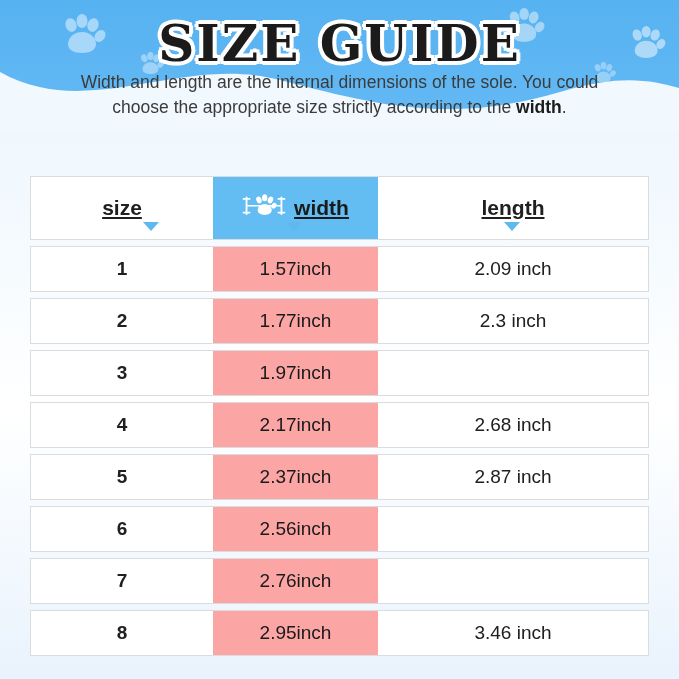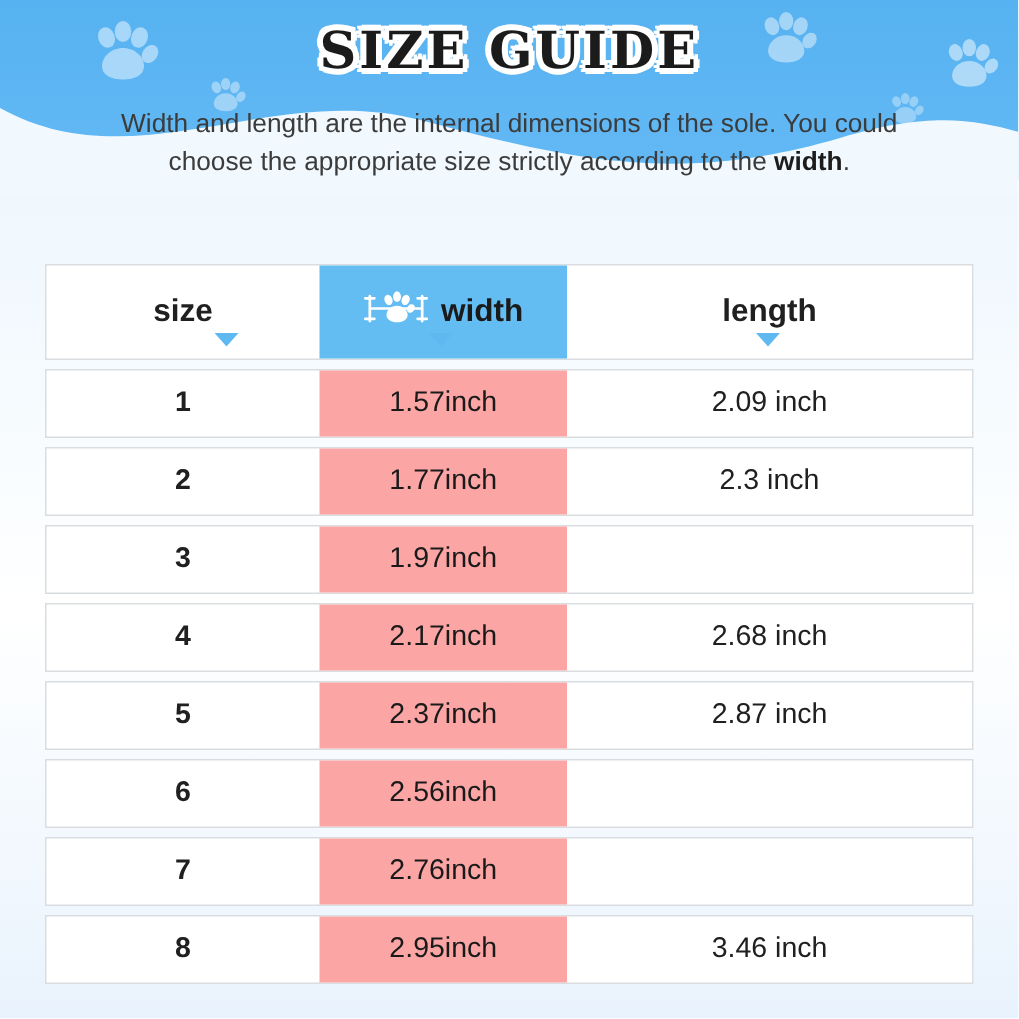--- a/index.html
+++ b/index.html
@@ -46,21 +46,21 @@
   .paw svg { display:block; }
 
   .title {
     position: absolute;
     left: 0;
     top: 14px;
     width: 679px;
     text-align: center;
     font-family: "DejaVu Serif", serif;
     font-weight: bold;
-    font-size: 34px;
+    font-size: 50px;
     letter-spacing: 2px;
     color: #1b1b1b;
     -webkit-text-stroke: 0px;
     text-shadow:
       3px 0 0 #fff, -3px 0 0 #fff, 0 3px 0 #fff, 0 -3px 0 #fff,
       2px 2px 0 #fff, -2px 2px 0 #fff, 2px -2px 0 #fff, -2px -2px 0 #fff,
       4px 0 0 #fff, -4px 0 0 #fff, 0 4px 0 #fff, 0 -4px 0 #fff,
       3px 3px 0 #fff, -3px 3px 0 #fff, 3px -3px 0 #fff, -3px -3px 0 #fff;
   }
 
@@ -104,20 +104,21 @@
     font-size: 19px;
     color: #202020;
   }
   .c-size   { width: 182px; }
   .c-width  { width: 165px; background: #fca5a5; color: #1a1a1a; }
   .c-length { width: 270px; }
 
   .row.head .cell {
     font-weight: bold;
     font-size: 21px;
+    text-decoration: underline;
   }
   .row.head .c-width {
     background: #63bdf2;
     gap: 8px;
   }
   .row .c-size { font-weight: bold; }
 
   .arrows {
     position: absolute;
     left: 30px;

